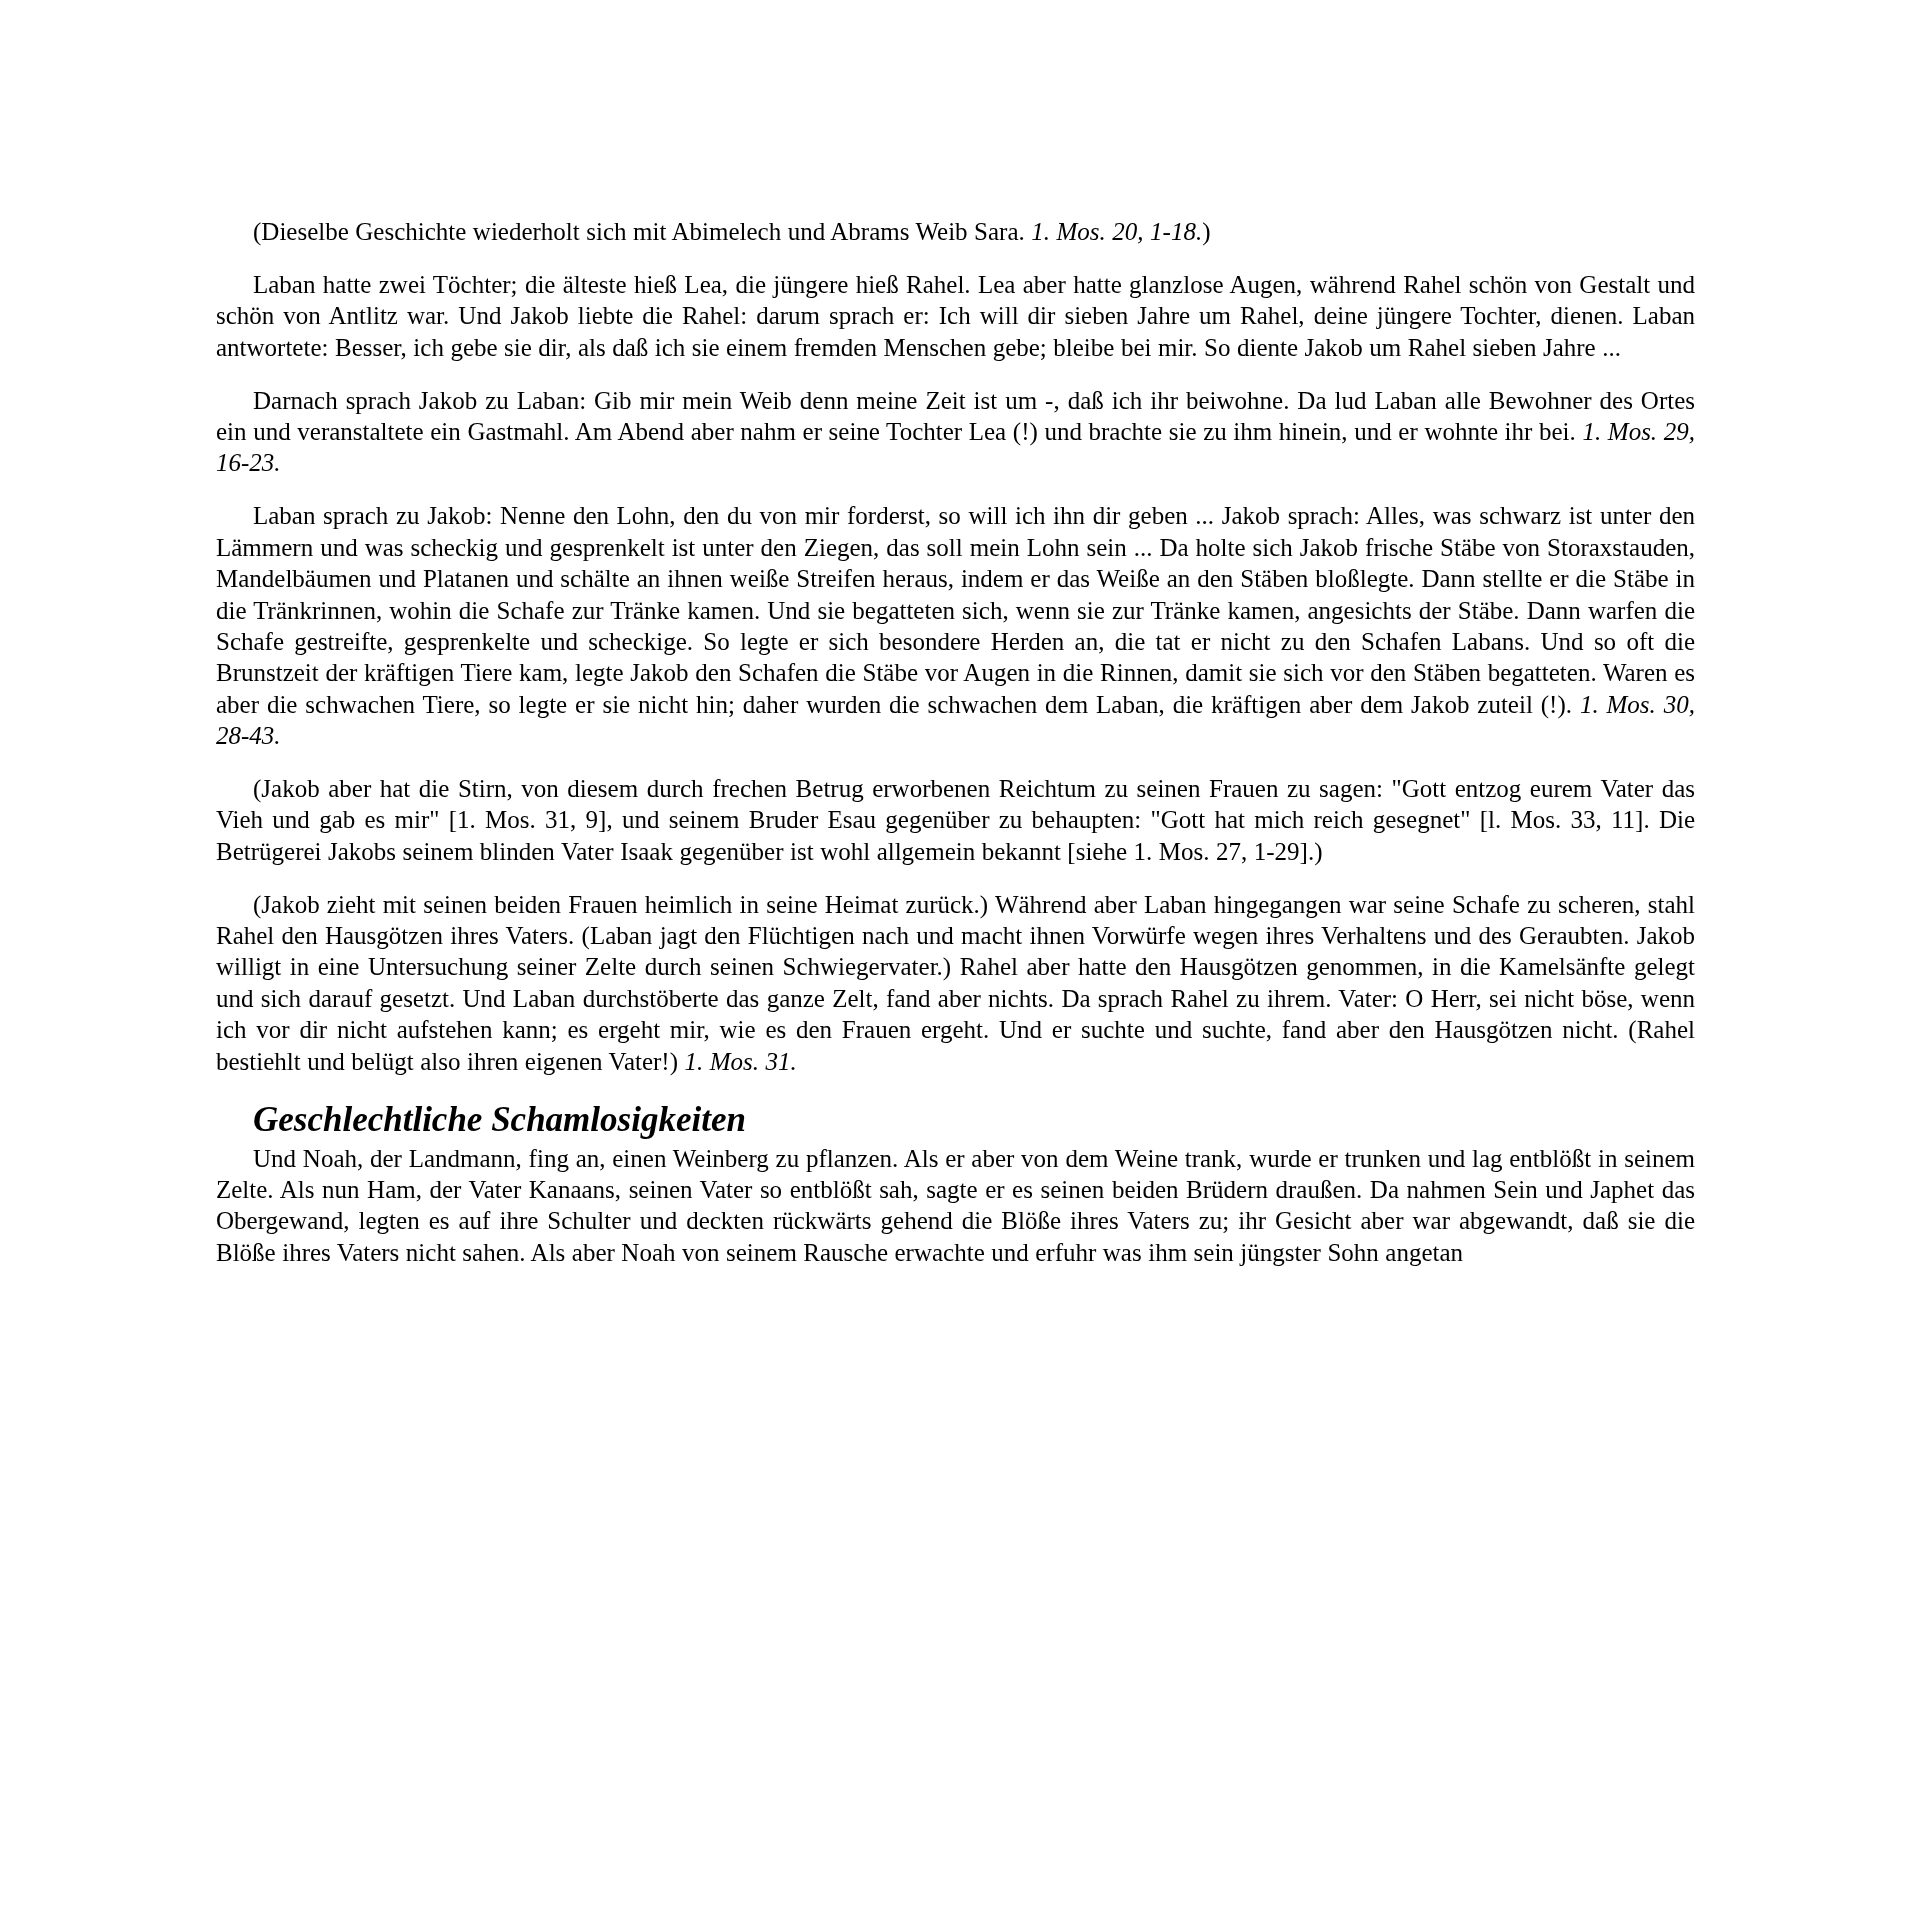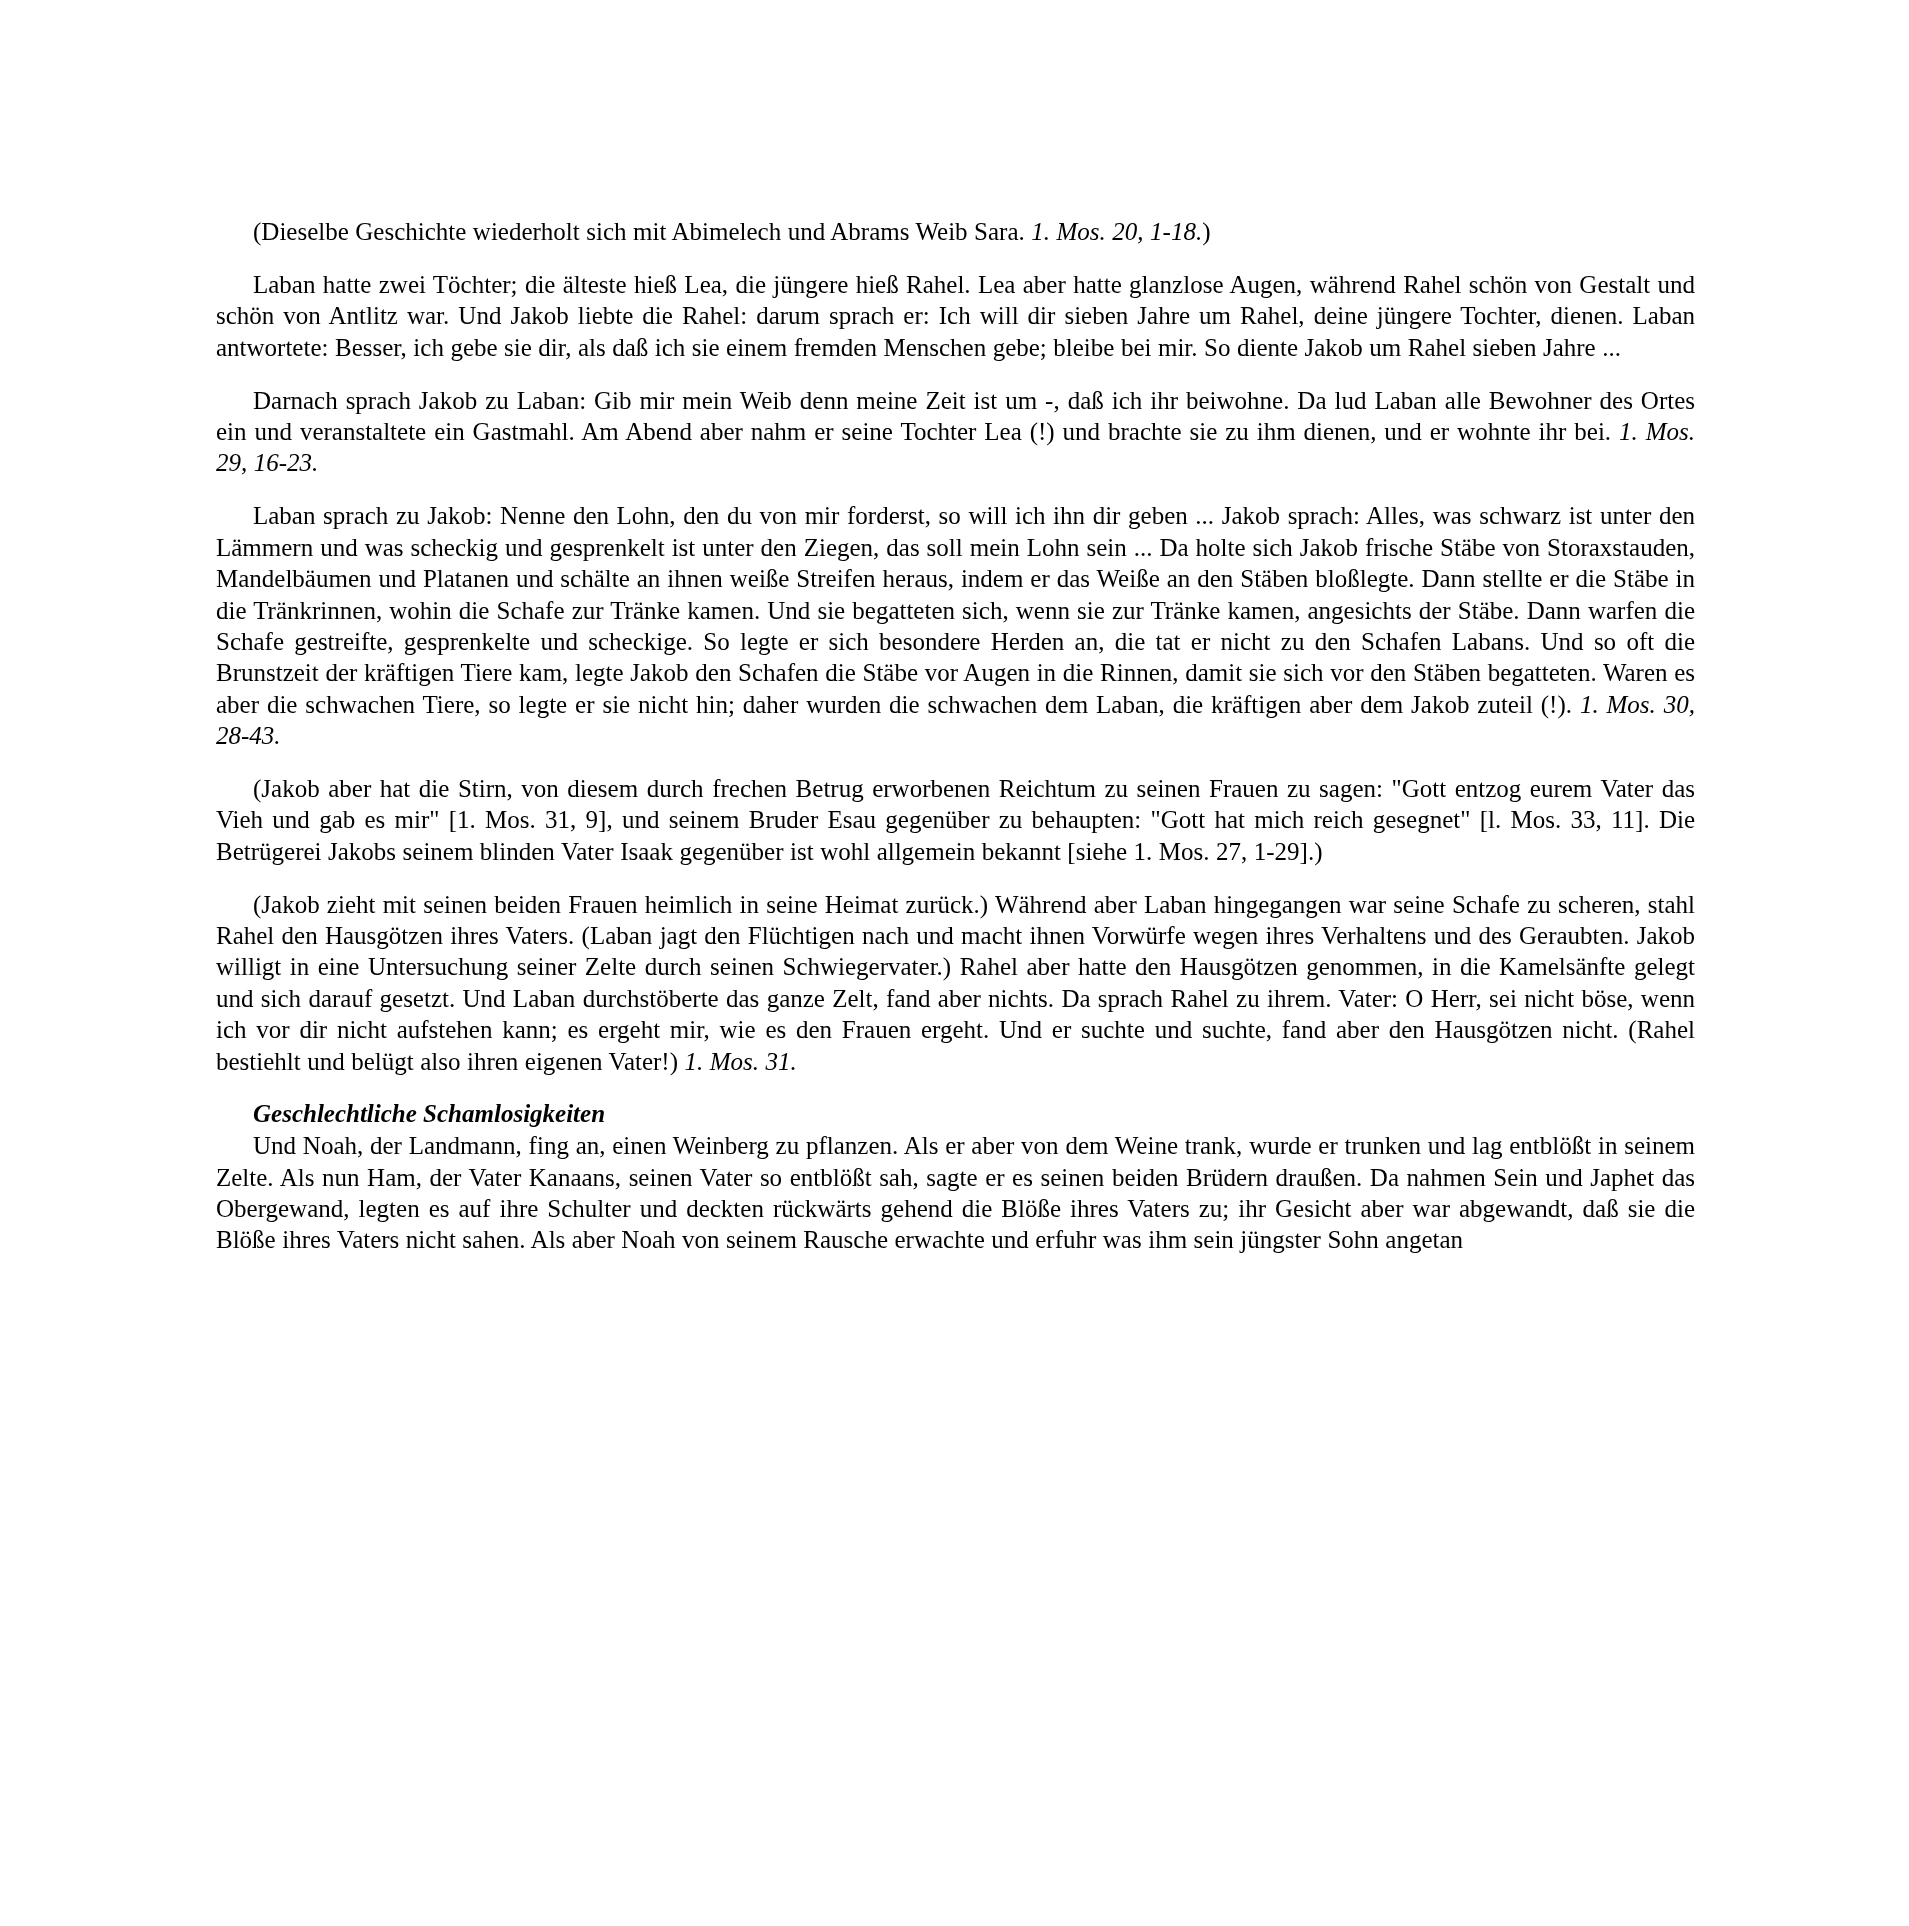--- a/index.html
+++ b/index.html
@@ -32,39 +32,39 @@
     word-spacing: 0.01em;
   }
   p.para.tight {
     margin-bottom: 21px;
   }
   .ital {
     font-style: italic;
   }
   h2.section-heading {
     margin: 0 0 0.8px 0;
-    font-size: 25px;
+    font-size: 35px;
     line-height: 1.255;
     font-weight: bold;
     font-style: italic;
     text-indent: 37px;
     text-align: left;
   }
 </style>
 </head>
 <body>
 
 <div class="page">
   <div class="content">
 
     <p class="para"><span>(Dieselbe Geschichte wiederholt sich mit Abimelech und Abrams Weib Sara. </span><span class="ital">1. Mos. 20, 1-18.</span><span>)</span></p>
 
     <p class="para"><span>Laban hatte zwei Töchter; die älteste hieß Lea, die jüngere hieß Rahel. Lea aber hatte glanzlose Augen, während Rahel schön von Gestalt und schön von Antlitz war. Und Jakob liebte die Rahel: darum sprach er: Ich will dir sieben Jahre um Rahel, deine jüngere Tochter, dienen. Laban antwortete: Besser, ich gebe sie dir, als daß ich sie einem fremden Menschen gebe; bleibe bei mir. So diente Jakob um Rahel sieben Jahre ...</span></p>
 
-    <p class="para"><span>Darnach sprach Jakob zu Laban: Gib mir mein Weib denn meine Zeit ist um -, daß ich ihr beiwohne. Da lud Laban alle Bewohner des Ortes ein und veranstaltete ein Gastmahl. Am Abend aber nahm er seine Tochter Lea (!) und brachte sie zu ihm dienen, und er wohnte ihr bei. </span><span class="ital">1. Mos. 29, 16-23.</span></p>
+    <p class="para"><span>Darnach sprach Jakob zu Laban: Gib mir mein Weib denn meine Zeit ist um -, daß ich ihr beiwohne. Da lud Laban alle Bewohner des Ortes ein und veranstaltete ein Gastmahl. Am Abend aber nahm er seine Tochter Lea (!) und brachte sie zu ihm hinein, und er wohnte ihr bei. </span><span class="ital">1. Mos. 29, 16-23.</span></p>
 
     <p class="para"><span>Laban sprach zu Jakob: Nenne den Lohn, den du von mir forderst, so will ich ihn dir geben ... Jakob sprach: Alles, was schwarz ist unter den Lämmern und was scheckig und gesprenkelt ist unter den Ziegen, das soll mein Lohn sein ... Da holte sich Jakob frische Stäbe von Storaxstauden, Mandelbäumen und Platanen und schälte an ihnen weiße Streifen heraus, indem er das Weiße an den Stäben bloßlegte. Dann stellte er die Stäbe in die Tränkrinnen, wohin die Schafe zur Tränke kamen. Und sie begatteten sich, wenn sie zur Tränke kamen, angesichts der Stäbe. Dann warfen die Schafe gestreifte, gesprenkelte und scheckige. So legte er sich besondere Herden an, die tat er nicht zu den Schafen Labans. Und so oft die Brunstzeit der kräftigen Tiere kam, legte Jakob den Schafen die Stäbe vor Augen in die Rinnen, damit sie sich vor den Stäben begatteten. Waren es aber die schwachen Tiere, so legte er sie nicht hin; daher wurden die schwachen dem Laban, die kräftigen aber dem Jakob zuteil (!). </span><span class="ital">1. Mos. 30, 28-43.</span></p>
 
     <p class="para"><span>(Jakob aber hat die Stirn, von diesem durch frechen Betrug erworbenen Reichtum zu seinen Frauen zu sagen: "Gott entzog eurem Vater das Vieh und gab es mir" [1. Mos. 31, 9], und seinem Bruder Esau gegenüber zu behaupten: "Gott hat mich reich gesegnet" [l. Mos. 33, 11]. Die Betrügerei Jakobs seinem blinden Vater Isaak gegenüber ist wohl allgemein bekannt [siehe 1. Mos. 27, 1-29].)</span></p>
 
     <p class="para tight"><span>(Jakob zieht mit seinen beiden Frauen heimlich in seine Heimat zurück.) Während aber Laban hingegangen war seine Schafe zu scheren, stahl Rahel den Hausgötzen ihres Vaters. (Laban jagt den Flüchtigen nach und macht ihnen Vorwürfe wegen ihres Verhaltens und des Geraubten. Jakob willigt in eine Untersuchung seiner Zelte durch seinen Schwiegervater.) Rahel aber hatte den Hausgötzen genommen, in die Kamelsänfte gelegt und sich darauf gesetzt. Und Laban durchstöberte das ganze Zelt, fand aber nichts. Da sprach Rahel zu ihrem. Vater: O Herr, sei nicht böse, wenn ich vor dir nicht aufstehen kann; es ergeht mir, wie es den Frauen ergeht. Und er suchte und suchte, fand aber den Hausgötzen nicht. (Rahel bestiehlt und belügt also ihren eigenen Vater!) </span><span class="ital">1. Mos. 31.</span></p>
 
     <h2 class="section-heading">Geschlechtliche Schamlosigkeiten</h2>
 
     <p class="para"><span>Und Noah, der Landmann, fing an, einen Weinberg zu pflanzen. Als er aber von dem Weine trank, wurde er trunken und lag entblößt in seinem Zelte. Als nun Ham, der Vater Kanaans, seinen Vater so entblößt sah, sagte er es seinen beiden Brüdern draußen. Da nahmen Sein und Japhet das Obergewand, legten es auf ihre Schulter und deckten rückwärts gehend die Blöße ihres Vaters zu; ihr Gesicht aber war abgewandt, daß sie die Blöße ihres Vaters nicht sahen. Als aber Noah von seinem Rausche erwachte und erfuhr was ihm sein jüngster Sohn angetan</span></p>

